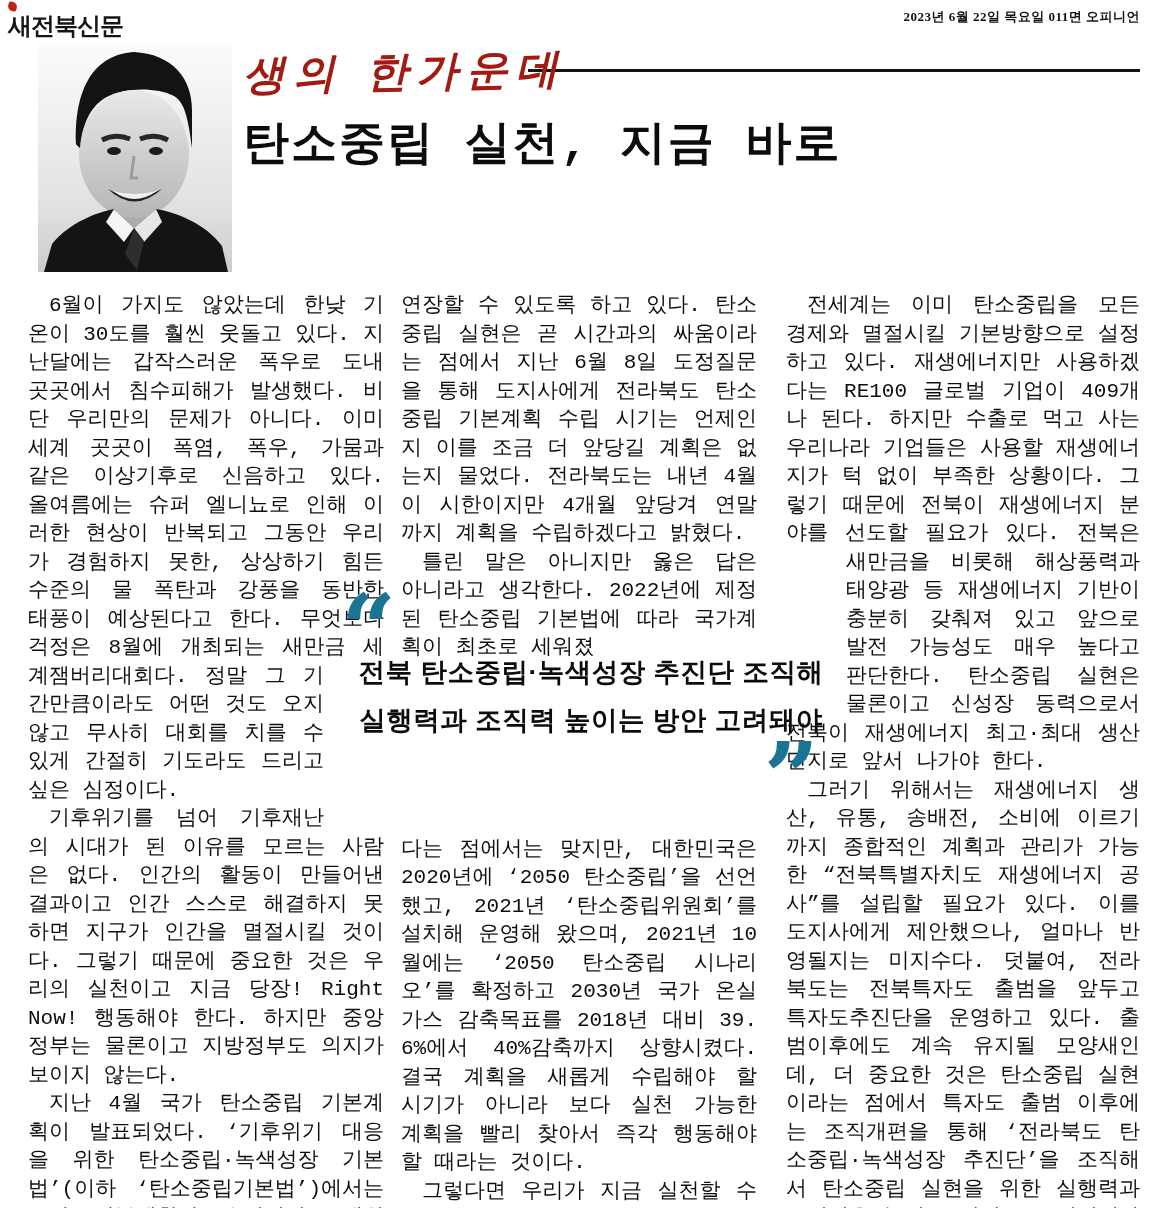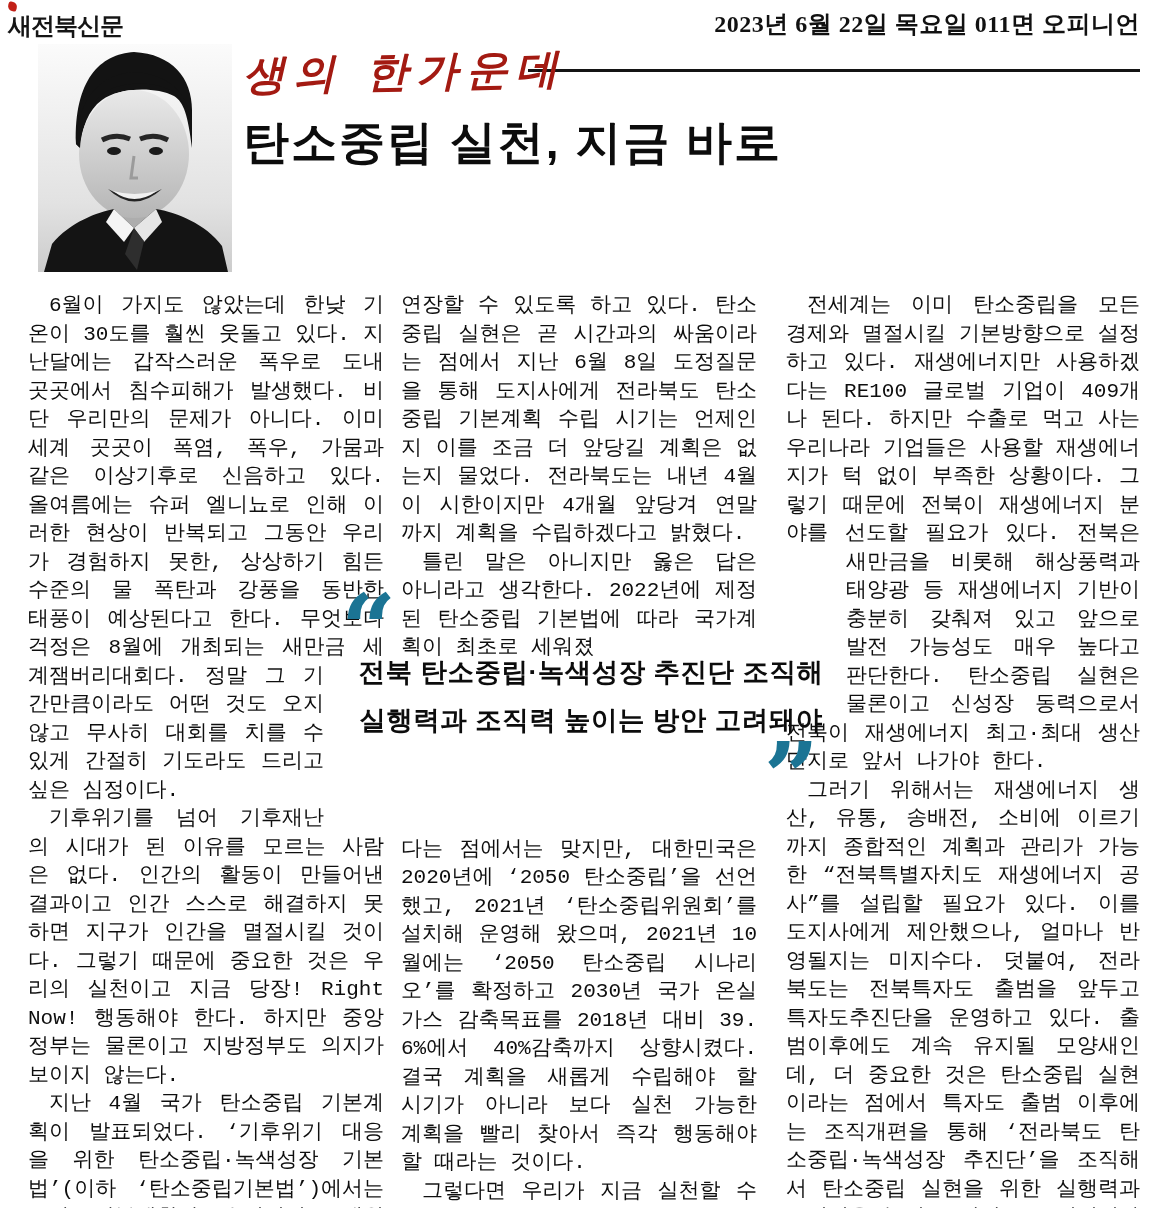--- a/index.html
+++ b/index.html
@@ -13,36 +13,36 @@
   .logo-mark {
     position:absolute; left:0px; top:-8px; width:9px; height:9px;
     background:#c22017; border-radius:2px 5px 2px 5px; transform:rotate(15deg);
   }
   .logo-text {
     font-family:"Liberation Sans", sans-serif; font-weight:bold;
     font-size:24px; letter-spacing:-1px; color:#151515;
   }
   .date-line {
     position:absolute; right:17px; top:8px; font-family:"Liberation Serif", serif;
-    font-weight:bold; font-size:24px; color:#111; letter-spacing:0.5px;
+    font-weight:bold; font-size:13px; color:#111; letter-spacing:0.5px;
   }
   
   .photo {
     position:absolute; left:38px; top:44px; width:194px; height:228px;
     overflow:hidden; z-index:3;
   }
   .series-title {
     position:absolute; left:243px; top:44px; z-index:2;
     font-family:"DejaVu Serif", serif; font-style:italic; font-weight:bold;
     font-size:42px; letter-spacing:8px; transform:rotate(-1.2deg);
   }
   .series-rule { position:absolute; left:528px; top:69px; width:612px; height:3px; background:#141414; }
   .headline {
     position:absolute; left:243px; top:112px; z-index:2;
-    font-family:Liberation Sans, sans-serif; font-weight:bold;
+    font-family:Liberation Mono, monospace; font-weight:bold;
     font-size:46px; letter-spacing:2px; color:#0c0c0c; white-space:nowrap;
   }
   .byline-bar {
     position:absolute; left:8px; top:210px; width:1132px; height:61px; z-index:1;
     background:linear-gradient(180deg,#dedede 0%,#b6b6b6 20%,#a6a6a6 55%,#aeaeae 88%,#989898 100%);
     border-bottom:1px solid #8b8b8b;
     display:flex; align-items:center;
   }
   .author-name {
     margin-left:242px; font-family:"Liberation Sans", sans-serif; font-weight:bold;

